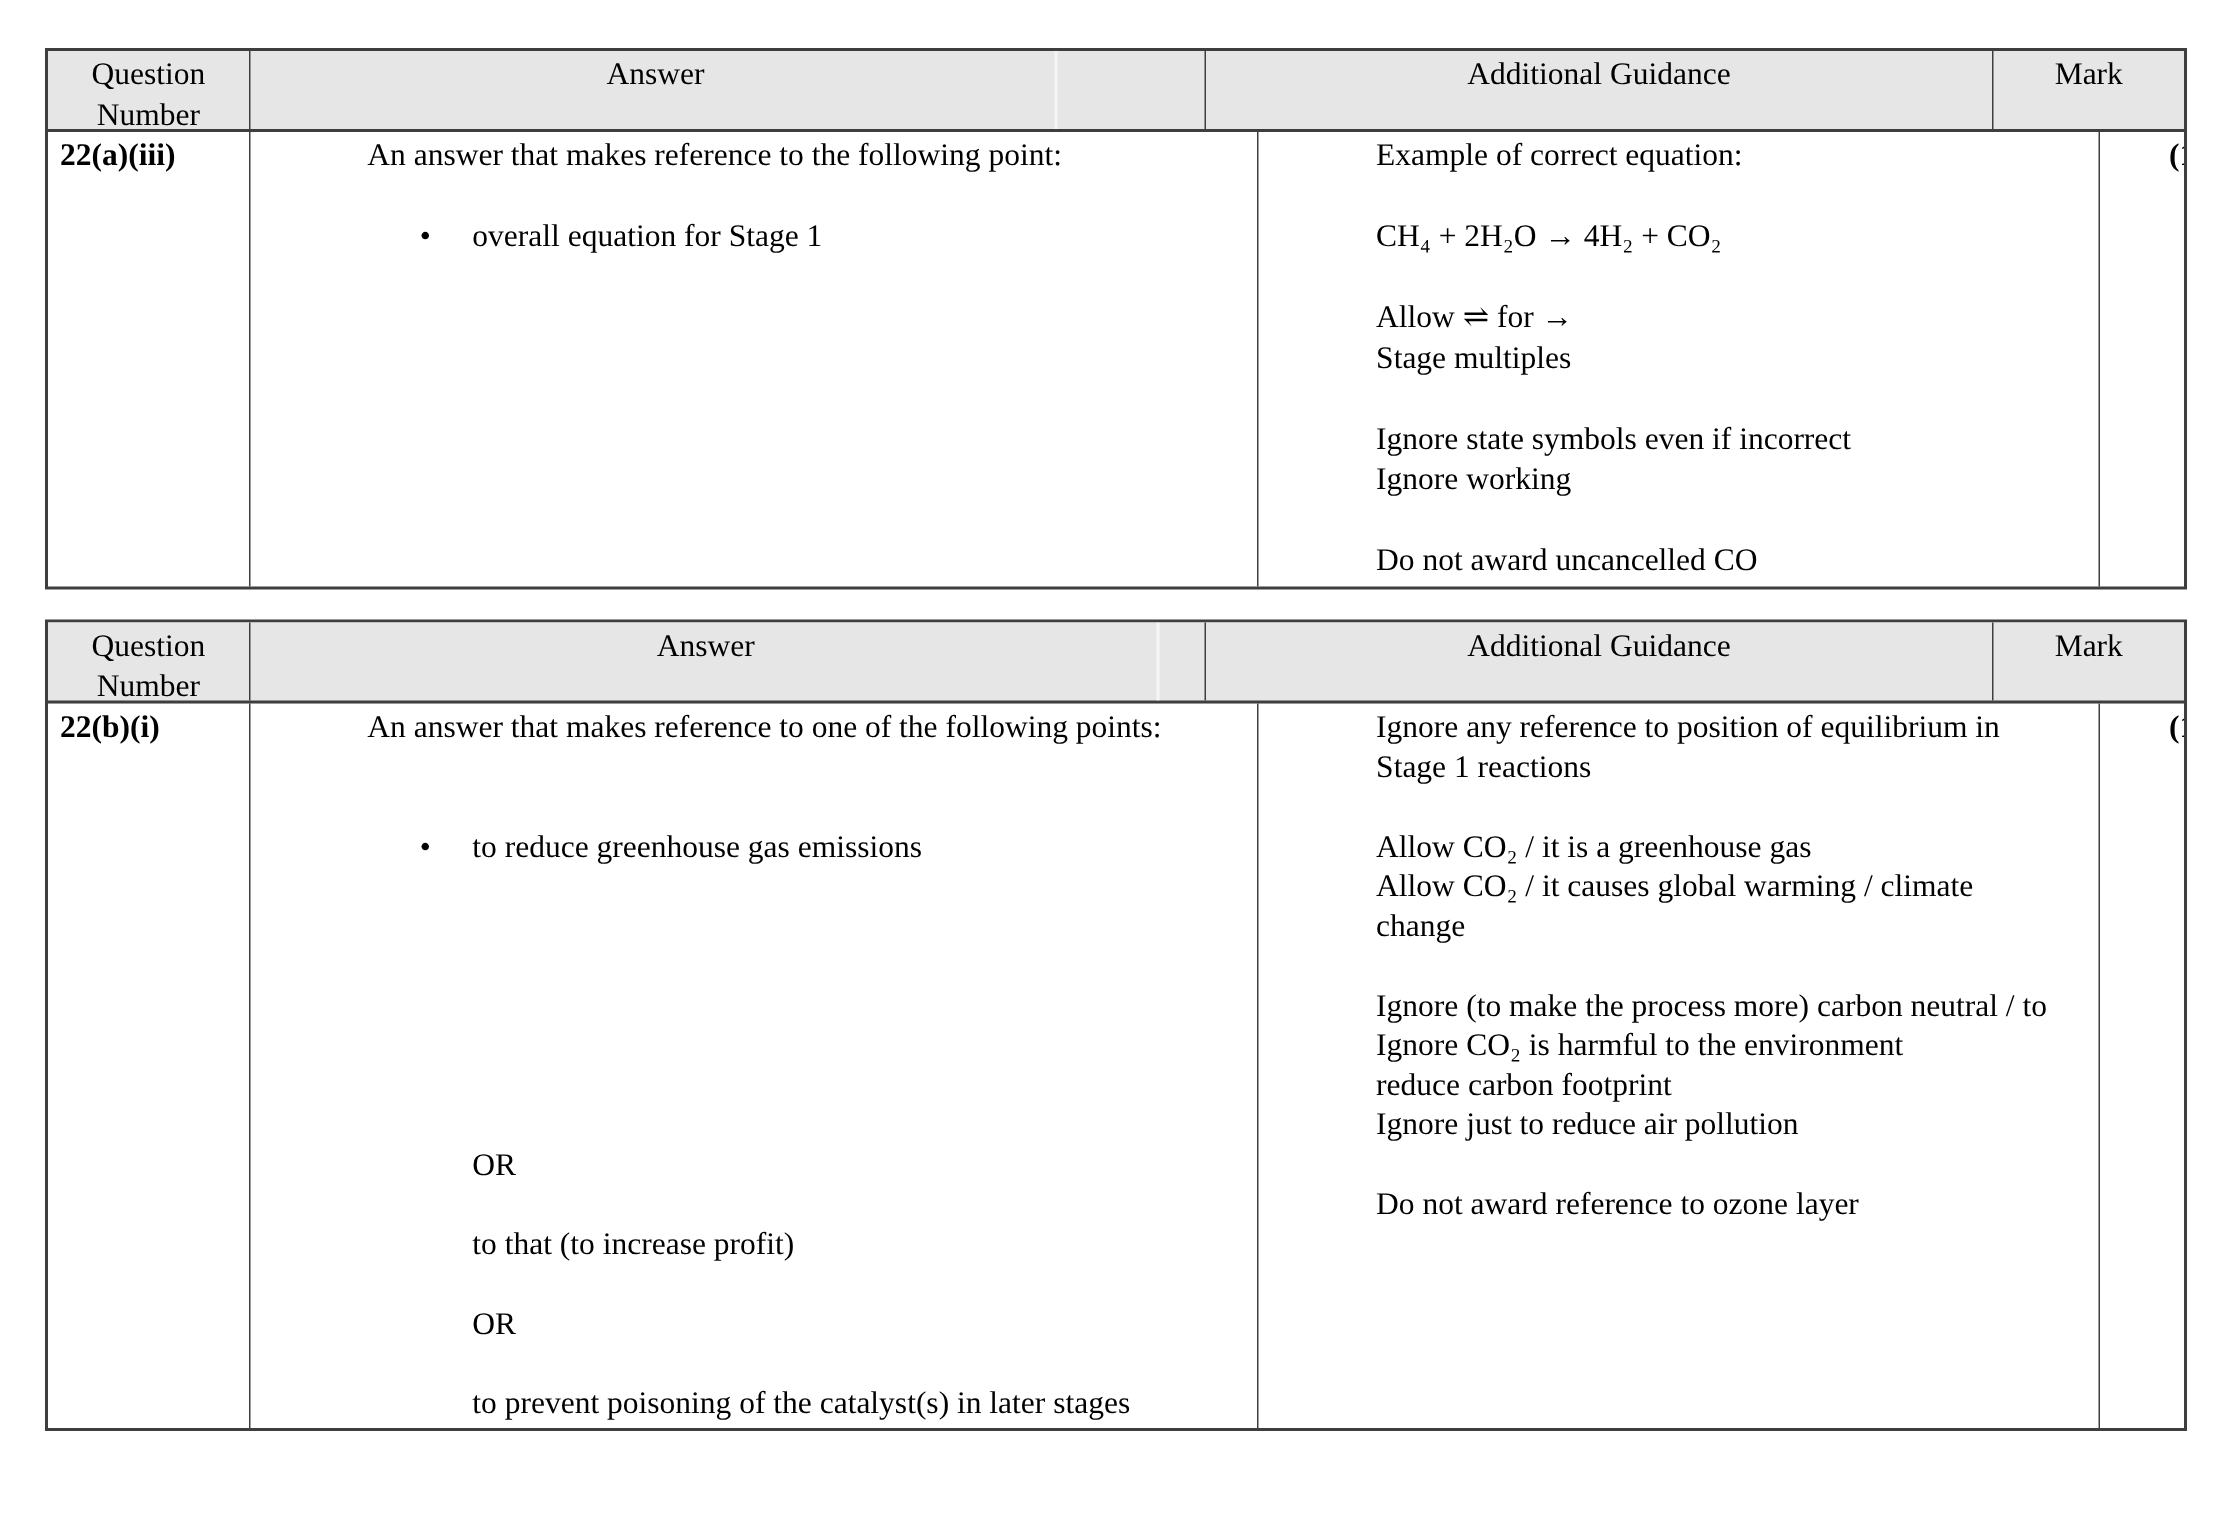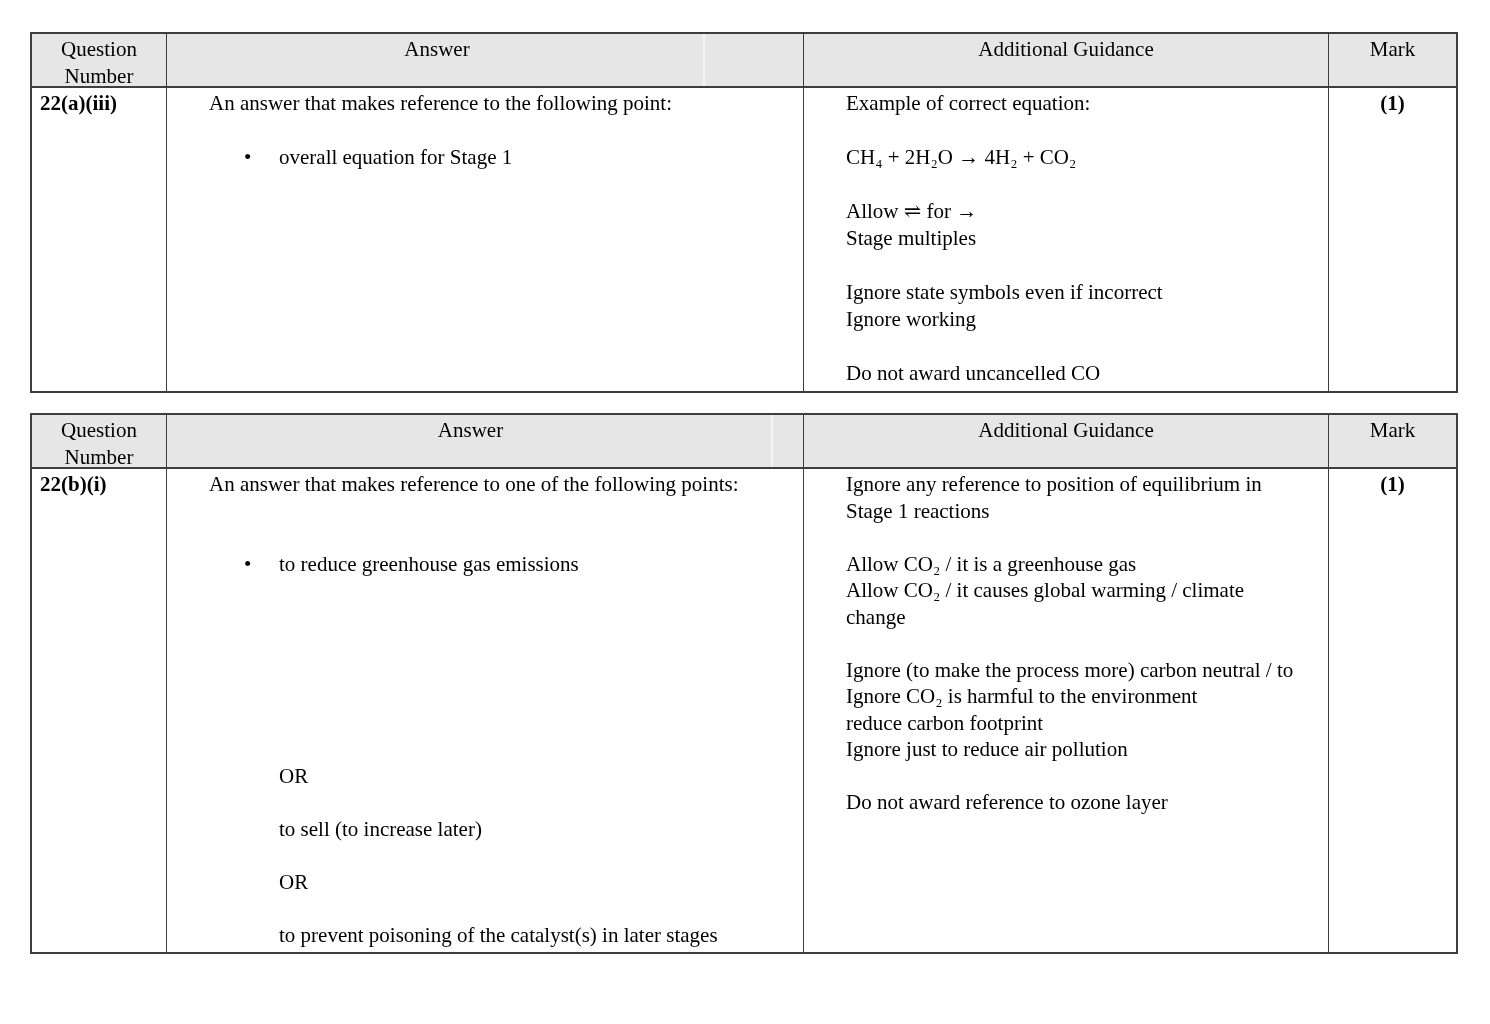--- a/index.html
+++ b/index.html
@@ -24,21 +24,21 @@
   #table-1 { top: 32px; --lh: 27px; }
   #table-2 { top: 413px; --lh: 26.5px; }
 
   .hrow {
     display: flex;
     background: #e6e6e6;
     border-bottom: 2px solid #3e3e3e;
     height: 54px;
     box-sizing: border-box;
   }
-  .brow { display: flex; }
+  .brow { display: flex; gap: 36px; }
   #table-1 .brow { min-height: 295px; }
   #table-2 .brow { min-height: 478px; }
 
   .cell {
     box-sizing: border-box;
     padding: 2px 10px 4px 10px;
     overflow: hidden;
   }
   .cell:not(:last-child) { border-right: 1.5px solid #3e3e3e; }
   .c-q { width: 135px; }
@@ -144,21 +144,21 @@
           <div class="line bullet"><span class="bullet-glyph">•</span><span>to reduce greenhouse gas emissions</span></div>
           <div class="line blank"></div>
           <div class="line blank"></div>
           <div class="line blank"></div>
           <div class="line blank"></div>
           <div class="line blank"></div>
           <div class="line blank"></div>
           <div class="line blank"></div>
           <div class="line indent">OR</div>
           <div class="line blank"></div>
-          <div class="line indent">to sell (to increase later)</div>
+          <div class="line indent">to that (to increase profit)</div>
           <div class="line blank"></div>
           <div class="line indent">OR</div>
           <div class="line blank"></div>
           <div class="line indent">to prevent poisoning of the catalyst(s) in later stages</div>
         </div>
       <div class="cell c-g">
           <div class="line text">Ignore any reference to position of equilibrium in</div>
           <div class="line text">Stage 1 reactions</div>
           <div class="line blank"></div>
           <div class="line text">Allow CO₂ / it is a greenhouse gas</div>

